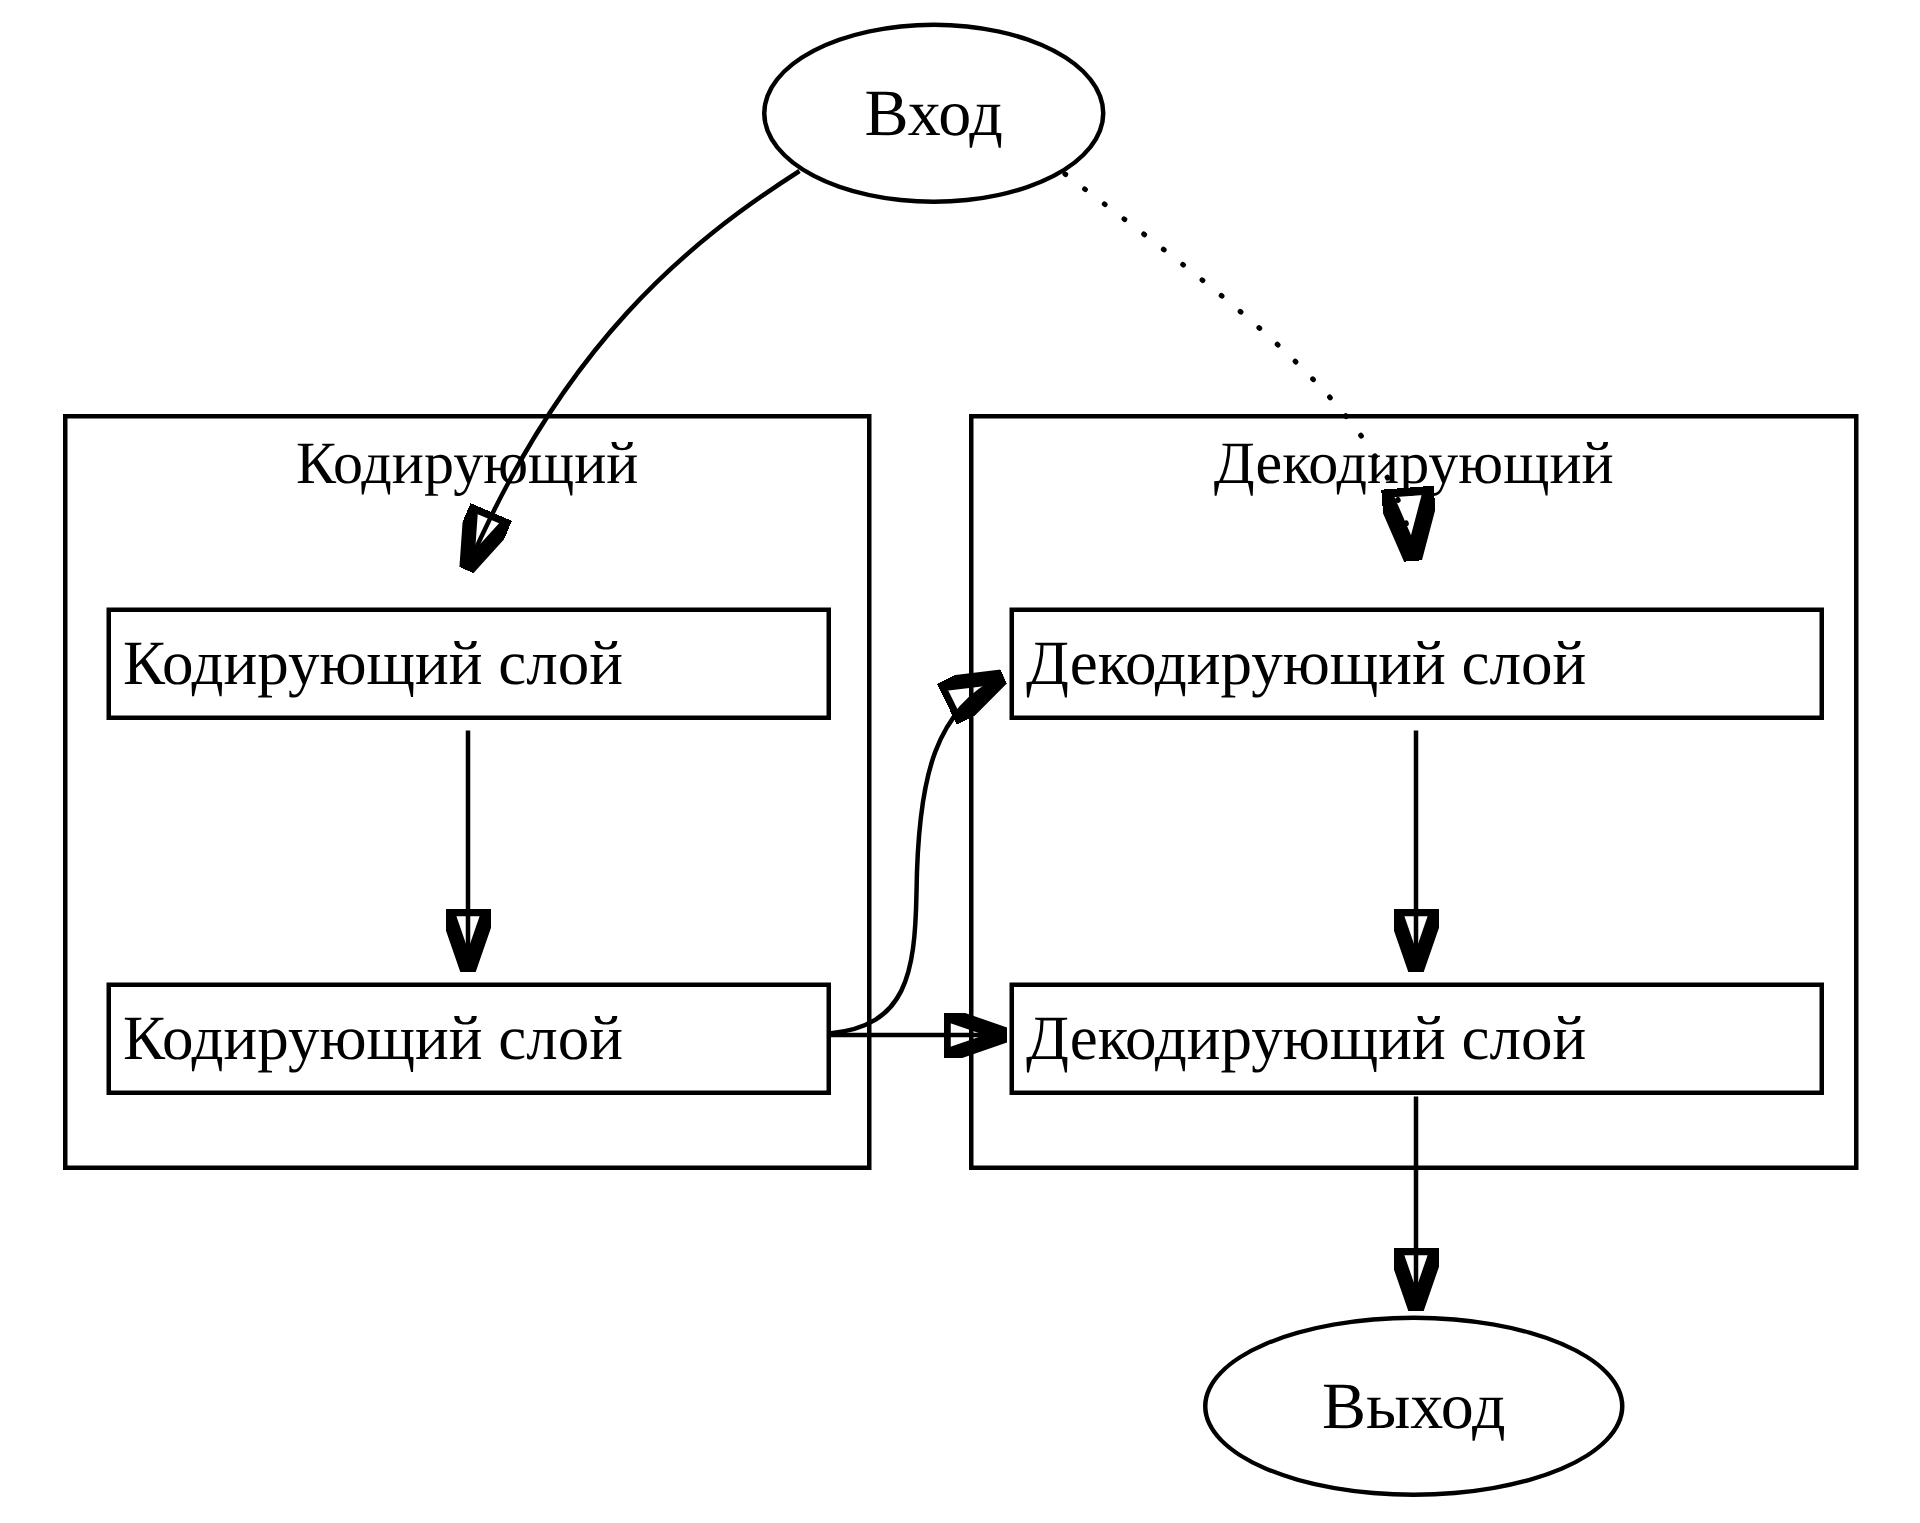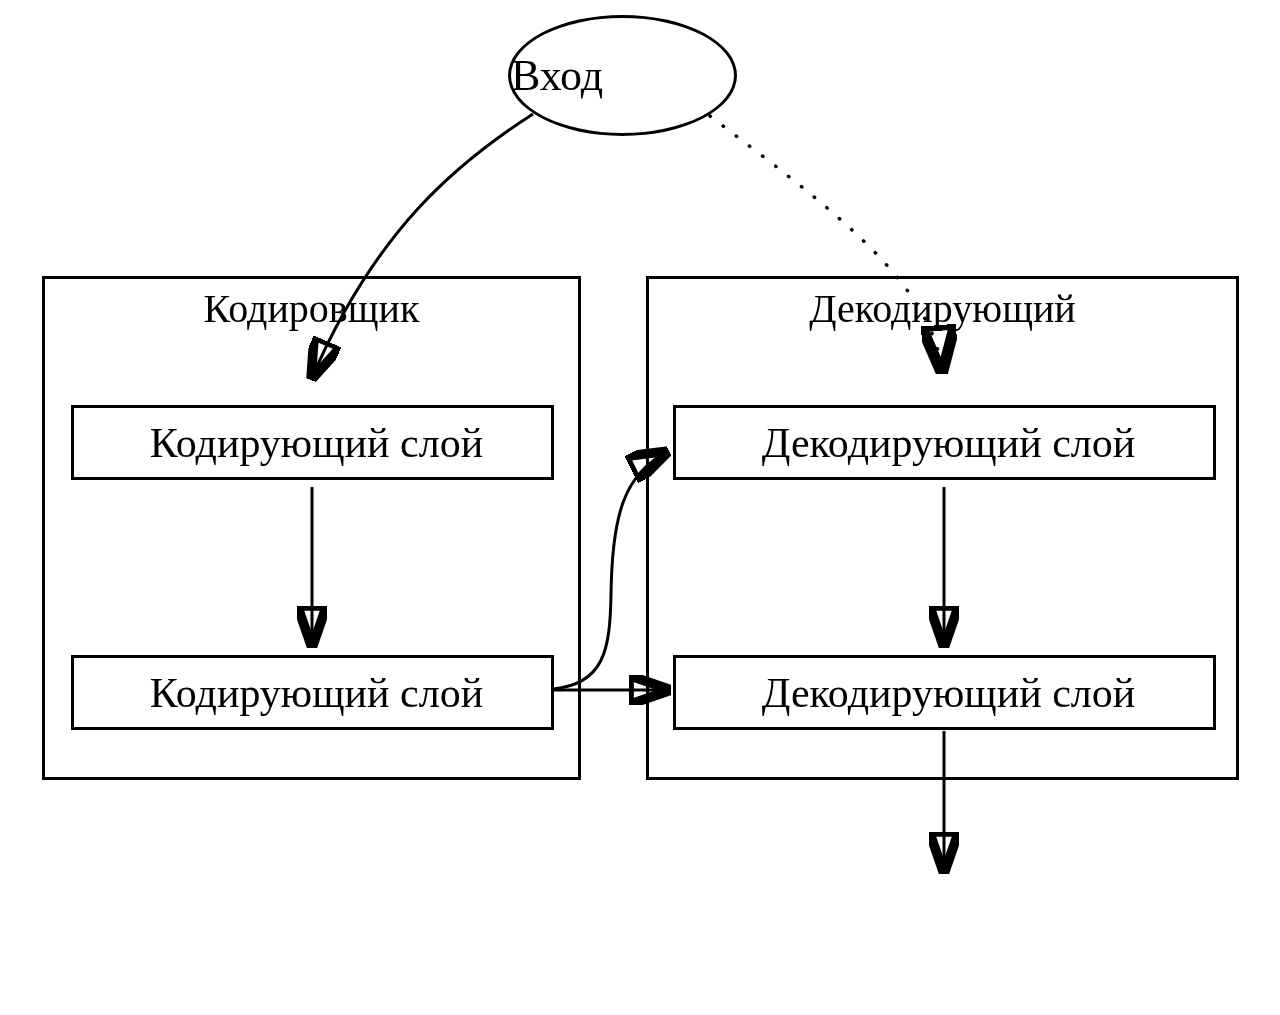--- a/index.html
+++ b/index.html
@@ -16,21 +16,21 @@
     color: #000000;
     overflow: hidden;
   }
   .node-ellipse {
     position: absolute;
     border: 3px solid #000000;
     border-radius: 50%;
     background: #ffffff;
     display: flex;
     align-items: center;
-    justify-content: flex-start;
+    justify-content: center;
     font-size: 44px;
     box-sizing: border-box;
     z-index: 1;
   }
   .ellipse-input  { left: 508px; top: 15px;  width: 229px; height: 121px; }
   .ellipse-output { left: 802px; top: 877px; width: 281px; height: 121px; }
 
   .container-box {
     position: absolute;
     border: 3px solid #000000;
@@ -51,21 +51,21 @@
     line-height: 1.1;
   }
 
   .layer-box {
     position: absolute;
     border: 3px solid #000000;
     background: #ffffff;
     box-sizing: border-box;
     display: flex;
     align-items: center;
-    justify-content: center;
+    justify-content: flex-start;
     padding-left: 8px;
     font-size: 42px;
     white-space: nowrap;
     overflow: hidden;
     z-index: 1;
     font-family: Liberation Serif, serif;
   }
   .enc-layer-1 { left: 71px;  top: 405px; width: 483px; height: 75px; }
   .enc-layer-2 { left: 71px;  top: 655px; width: 483px; height: 75px; }
   .dec-layer-1 { left: 673px; top: 405px; width: 543px; height: 75px; }
@@ -106,40 +106,43 @@
 </head>
 <body>
 
 <div class="canvas">
 
   <div class="node-ellipse ellipse-input">
     <span>Вход</span>
   </div>
 
   <div class="container-box encoder-box">
-    <div class="container-title">Кодировщик</div>
+    <div class="container-title">Кодирующий</div>
   </div>
   <div class="layer-box enc-layer-1">
     <span>Кодирующий слой</span>
   </div>
   <div class="layer-box enc-layer-2">
     <span>Кодирующий слой</span>
   </div>
 
   <div class="container-box decoder-box">
     <div class="container-title">Декодирующий</div>
   </div>
   <div class="layer-box dec-layer-1">
     <span>Декодирующий слой</span>
   </div>
   <div class="layer-box dec-layer-2">
     <span>Декодирующий слой</span>
   </div>
 
 
+  <div class="node-ellipse ellipse-output">
+    <span>Выход</span>
+  </div>
 
   <svg class="edges" viewBox="0 0 1280 1015" xmlns="http://www.w3.org/2000/svg">
     <defs>
       <marker id="arrow" markerUnits="strokeWidth" markerWidth="14" markerHeight="10" viewBox="0 0 13 9" refX="13" refY="4.5" orient="auto">
         <path d="M0,0 L13,4.5 L0,9 Z" fill="#000000" stroke="none"></path>
       </marker>
     </defs>
 
     <path d="M 533 114 C 458 162, 375 230, 311 380" marker-end="url(#arrow)"></path>
 

